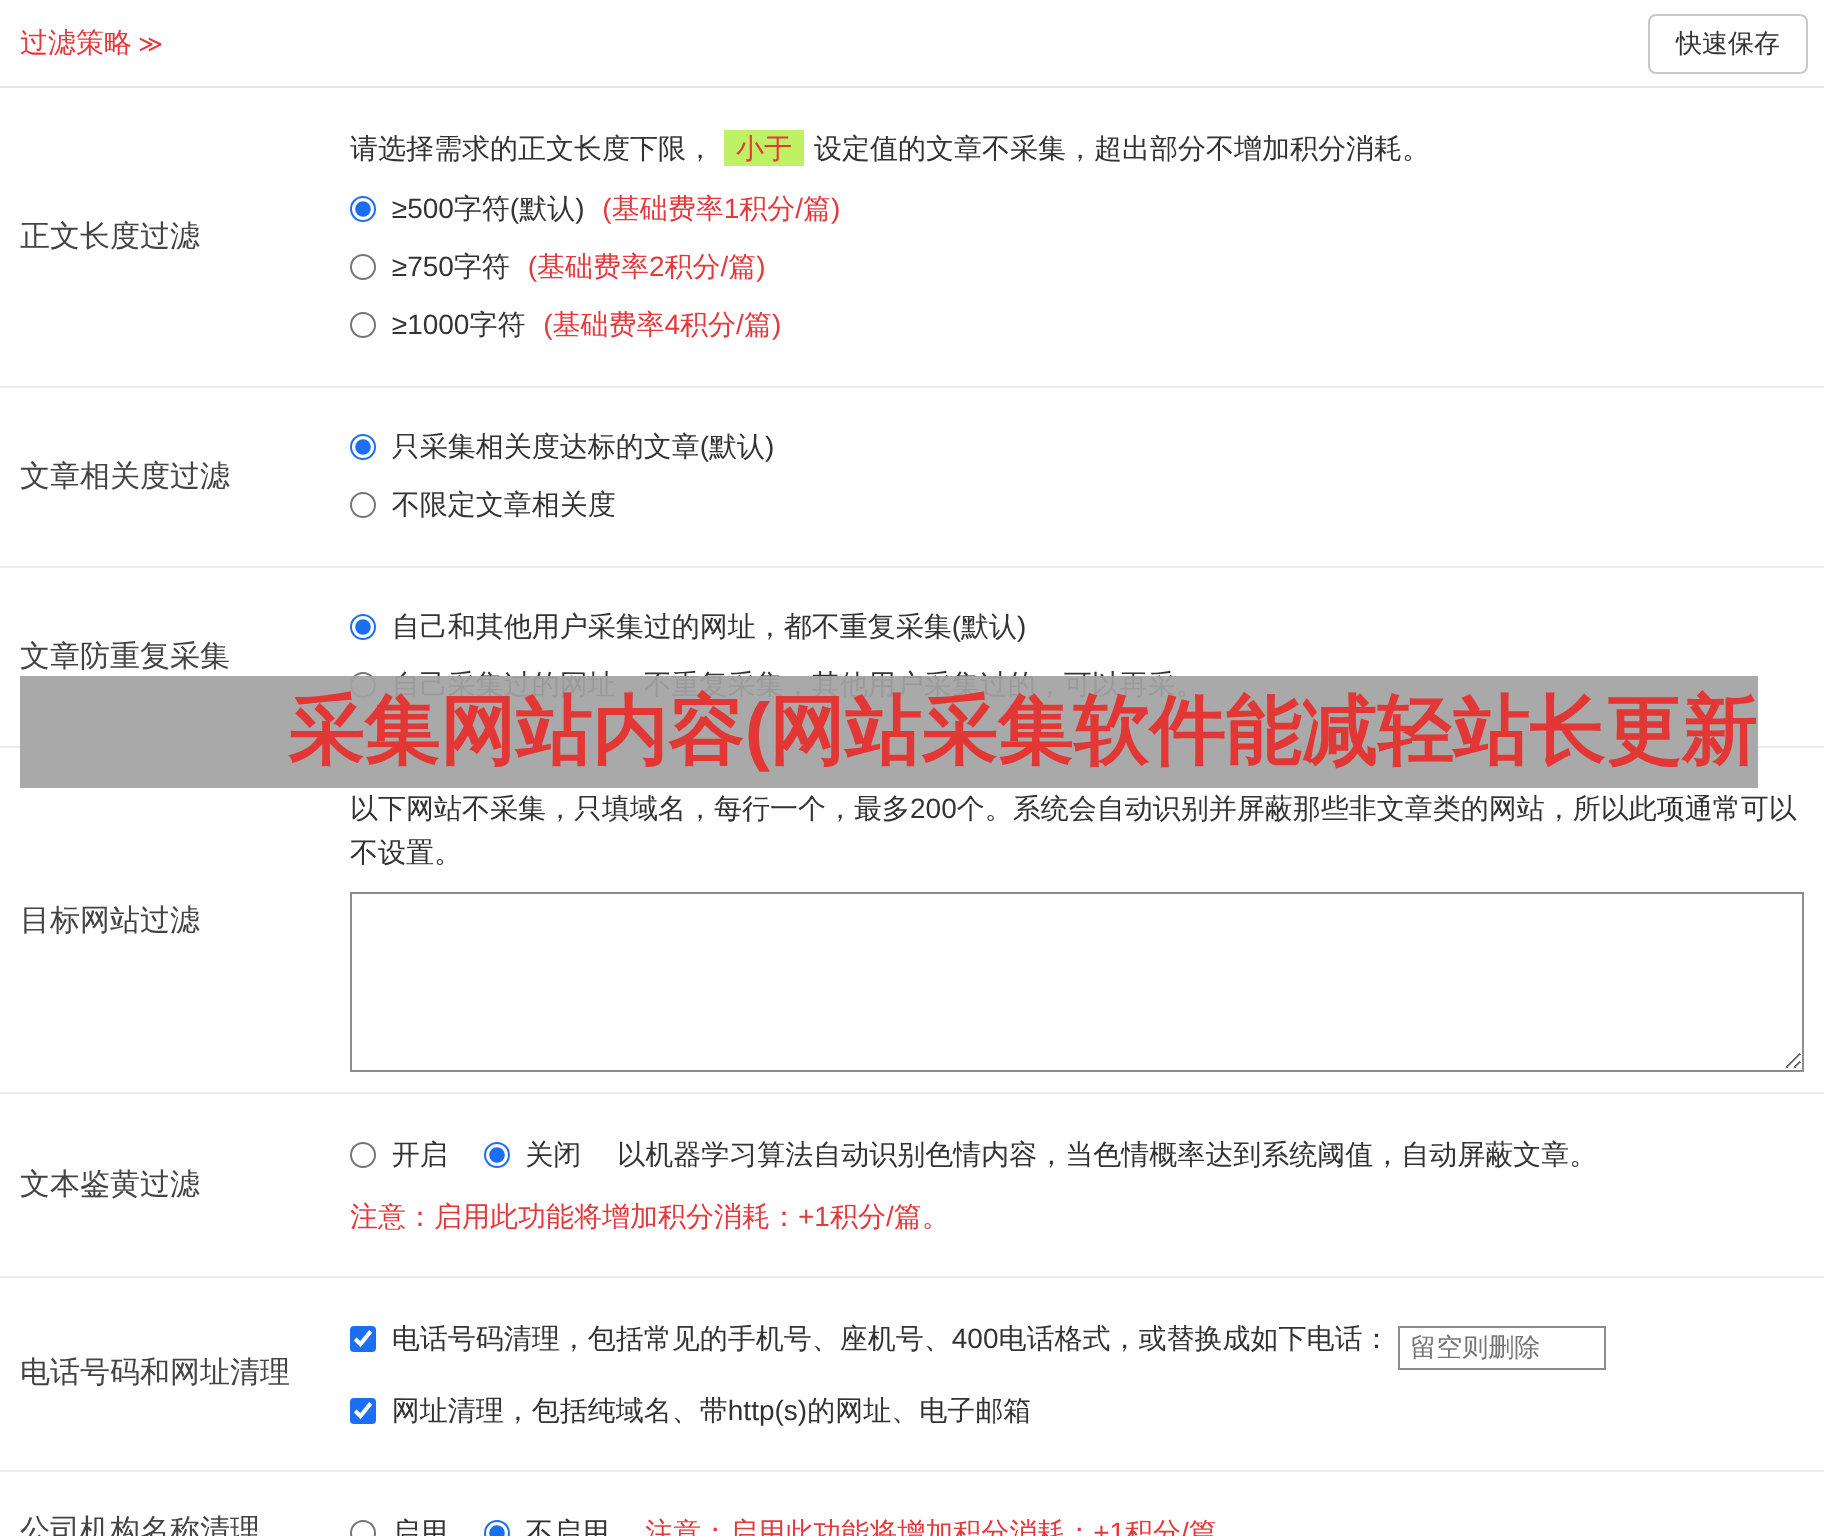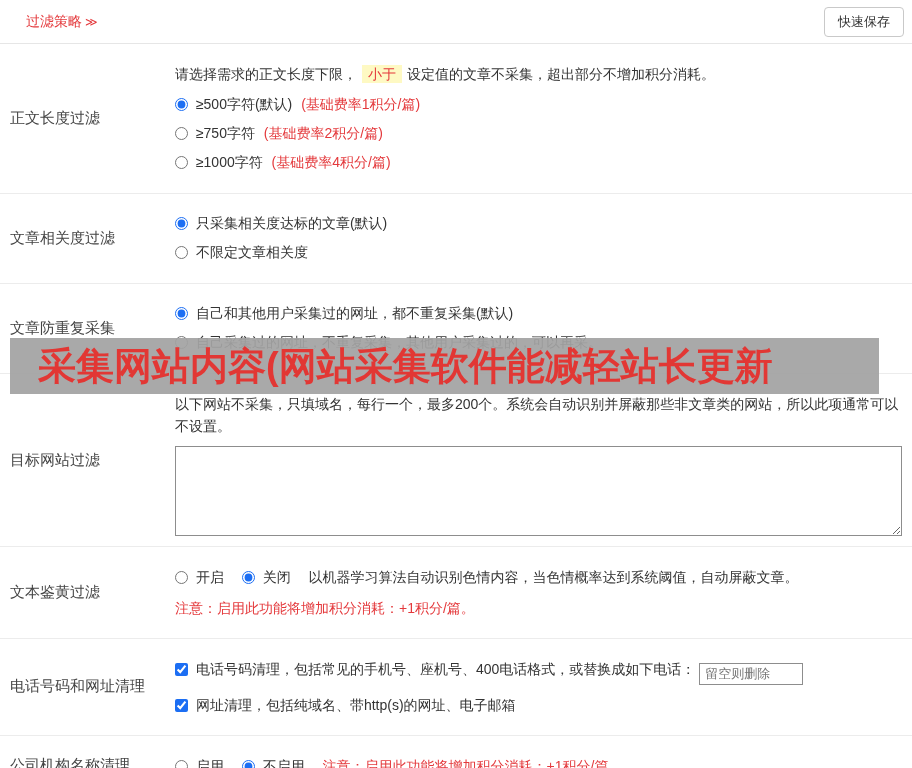--- a/index.html
+++ b/index.html
@@ -18,21 +18,21 @@
   }
   
   .topbar {
     display:flex;
     justify-content:space-between;
     align-items:center;
     height:44px;
     padding:0 8px 0 10px;
     border-bottom:1px solid #e6e6e6;
   }
-  .page-title { color:#e4393c; font-size:14px;margin-left:16px; }
+  .page-title { color:#e4393c; font-size:14px; }
   .page-title .chev { font-size:12px; margin-left:3px; }
   .save-btn {
     background:#fff;
     border:1px solid #c9c9c9;
     border-radius:4px;
     padding:5px 13px;
     font-size:13px;
     color:#333;
     cursor:pointer;
     font-family:inherit;
@@ -51,21 +51,21 @@
   .opt { display:block; margin:11px 0; cursor:pointer; }
   .opt-inline { margin-right:14px; cursor:pointer;margin-top:30px; }
   input[type="radio"], input[type="checkbox"] {
     accent-color:#1c6ef3;
     vertical-align:-2px;
     margin:0 4px 0 0;
   }
   .red { color:#e4393c; }
   .fee { color:#e4393c; margin-left:5px; }
   .hl {
-    background:#fef9c3;
+    background:#bef264;
     color:#e4393c;
     padding:1px 6px;
     margin:0 5px;
   }
   .phone-input {
     width:104px; height:22px;
     border:1px solid #8d8d8d;
     padding:1px 5px;
     font-size:13px;
     font-family:inherit;
@@ -87,20 +87,21 @@
     width:869px; height:56px;
     background:rgba(162,162,162,0.93);
     color:#e23734;
     font-size:38px;
     font-weight:bold;
     line-height:56px;
     white-space:nowrap;
     overflow:hidden;
     padding-left:28px;
     z-index:10;
+    text-align:right;
   }
 </style>
 </head>
 <body>
 
 <div class="page">
 
   <div class="topbar">
     <div class="page-title">
       <span>过滤策略</span><span class="chev">≫</span>

